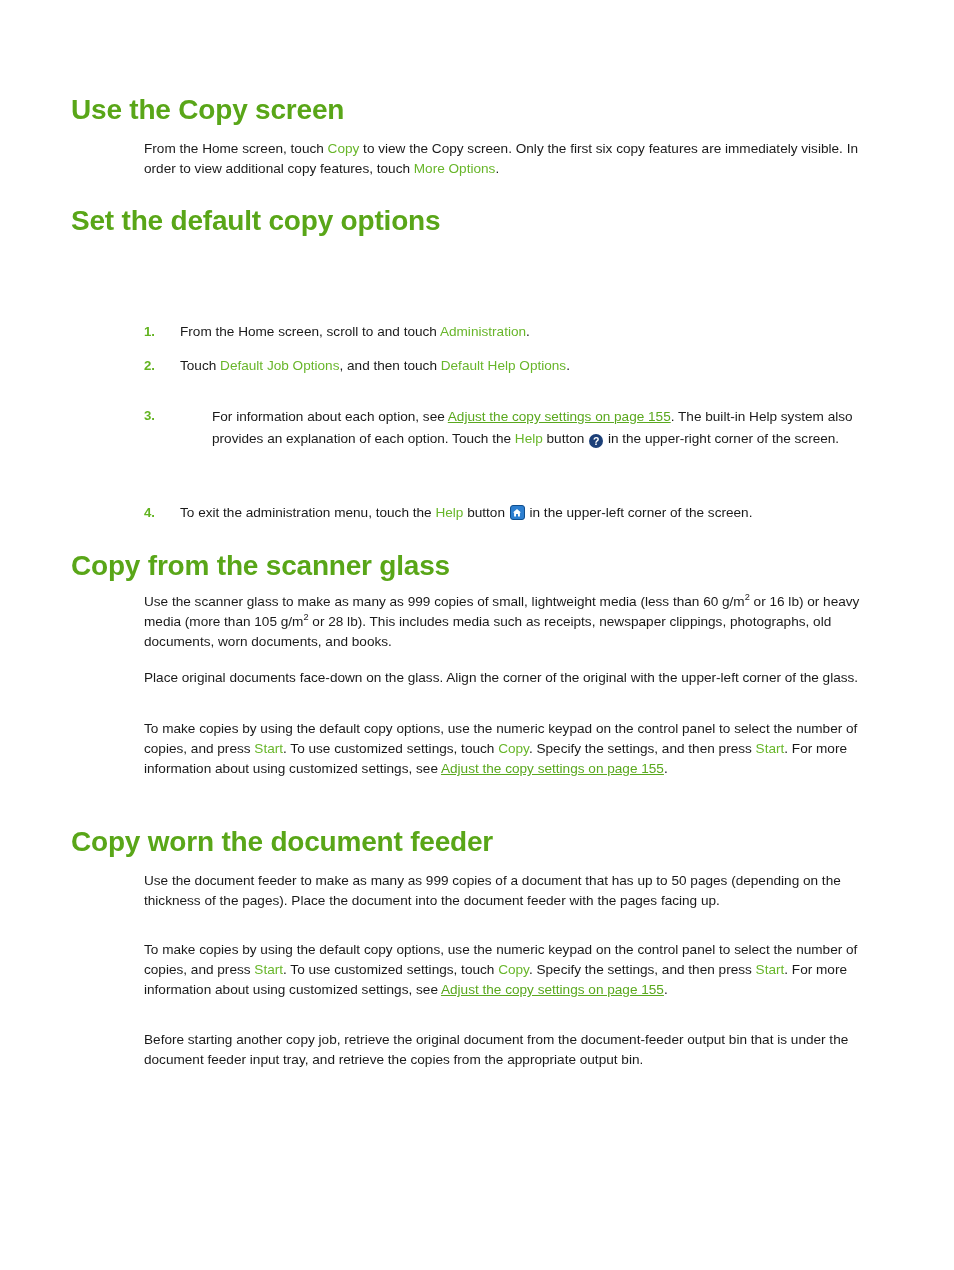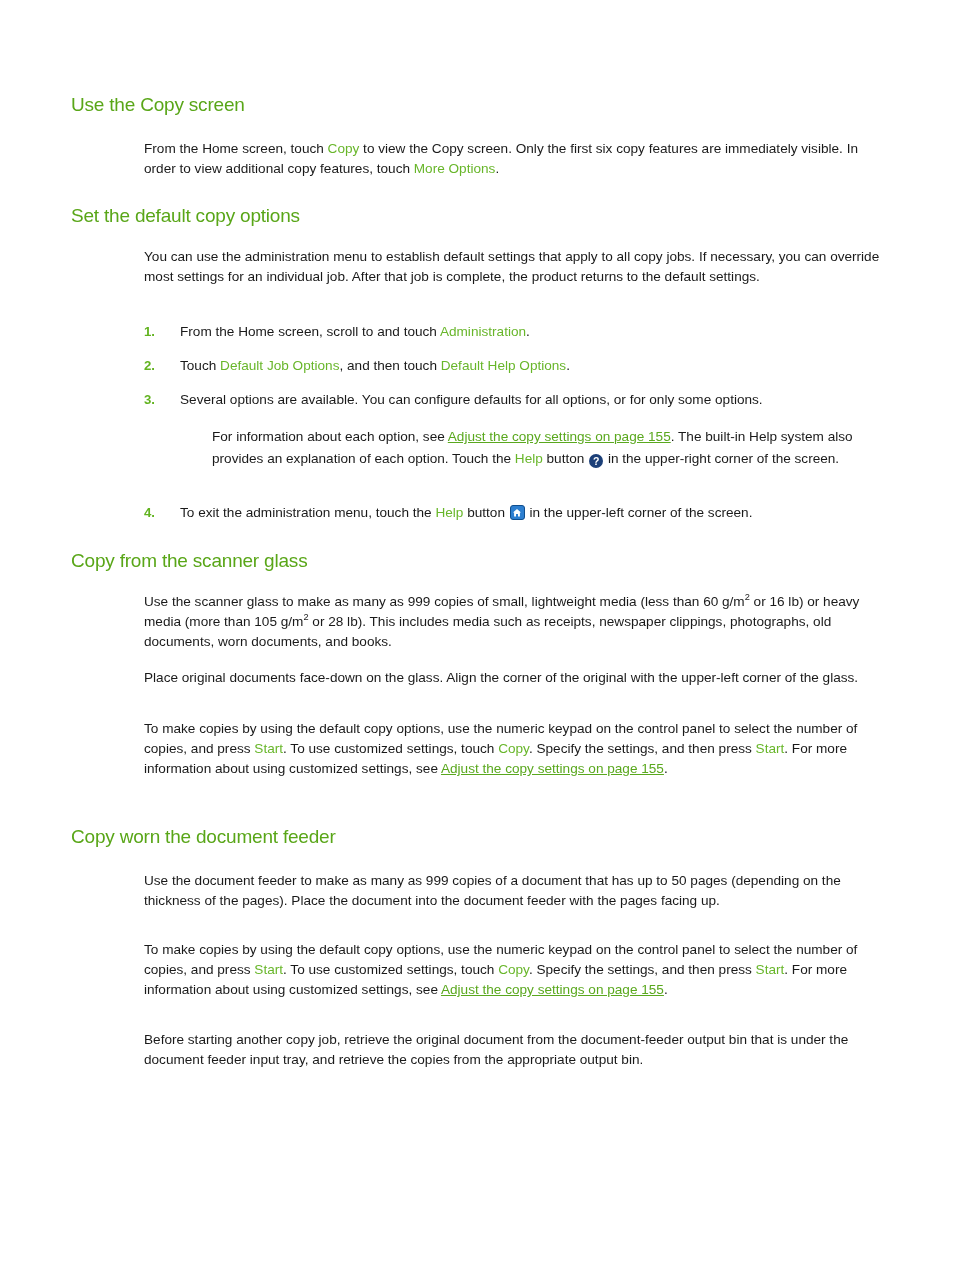--- a/index.html
+++ b/index.html
@@ -20,22 +20,22 @@
     left: 0; top: 0;
     width: 954px;
     height: 1270px;
     box-sizing: border-box;
   }
   
   h1.sec-head {
     position: absolute;
     left: 71px;
     margin: 0;
-    font-size: 19px;
-    font-weight: normal;
+    font-size: 28px;
+    font-weight: bold;
     color: #59a618;
     letter-spacing: -0.2px;
     line-height: 1.1;
     white-space: nowrap;
   }
   
   .body-block {
     position: absolute;
     left: 144px;
     width: 740px;
@@ -151,37 +151,36 @@
 <div class="page">
 
   <h1 class="sec-head" style="top:95px;">Use the Copy screen</h1>
 
   <div class="body-block" style="top:139px;">
     <span>From the Home screen, touch </span><span class="ui">Copy</span><span> to view the Copy screen. Only the first six copy features are immediately visible. In order to view additional copy features, touch </span><span class="ui">More Options</span><span>.</span>
   </div>
 
   <h1 class="sec-head" style="top:206px;">Set the default copy options</h1>
 
-  <div class="body-block" style="top:247px;">You can use the administration menu to establish default settings that apply to all copy jobs. If necessary, you can override most settings for an individual job. After that job is complete, the product returns to the default settings.</div>
 
   <div class="olist" style="top:322px;">
     <div class="oitem">
       <span class="onum">1.</span><span>From the Home screen, scroll to and touch </span><span class="ui">Administration</span><span>.</span>
     </div>
   </div>
 
   <div class="olist" style="top:356px;">
     <div class="oitem">
       <span class="onum">2.</span><span>Touch </span><span class="ui">Default Job Options</span><span>, and then touch </span><span class="ui">Default Help Options</span><span>.</span>
     </div>
   </div>
 
   <div class="olist" style="top:390px;">
     <div class="oitem">
-      <span class="onum">3.</span><span>Several options are available. You can configure defaults for all options, or for only some options.</span>
+      <span class="onum">3.</span>
       <div class="sub-para">
         <span>For information about each option, see </span><span class="lnk">Adjust the copy settings on page 155</span><span>. The built-in Help system also provides an explanation of each option. Touch the </span><span class="ui">Help</span><span> button </span><span class="icon-help">?</span><span> in the upper-right corner of the screen.</span>
       </div>
     </div>
   </div>
 
   <div class="olist" style="top:503px;">
     <div class="oitem">
       <span class="onum">4.</span><span>To exit the administration menu, touch the </span><span class="ui">Help</span><span> button </span><span class="icon-home"><svg width="10" height="10" viewBox="0 0 10 10" aria-hidden="true">
             <path d="M5 1 L9 4.6 L7.9 4.6 L7.9 8.6 L6 8.6 L6 6.1 L4 6.1 L4 8.6 L2.1 8.6 L2.1 4.6 L1 4.6 Z" fill="#ffffff"></path>

